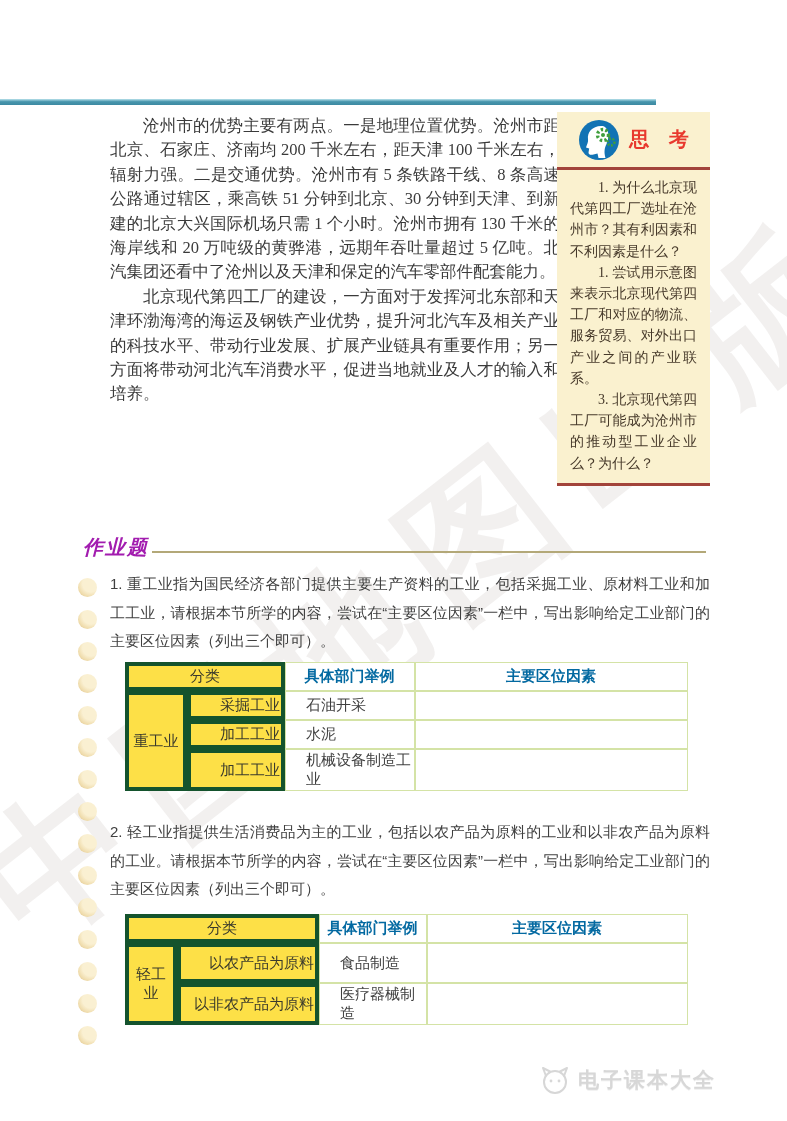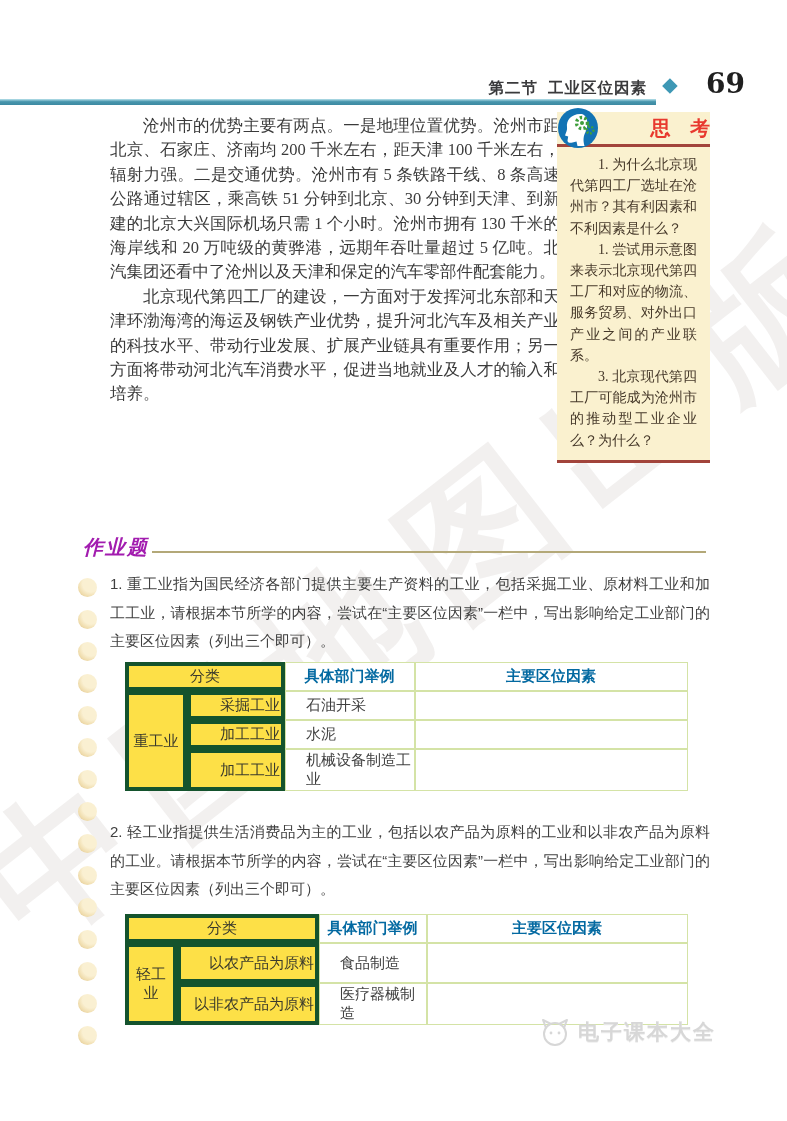--- a/index.html
+++ b/index.html
@@ -18,21 +18,21 @@
     font-weight:700;color:#1f1f1f;margin-left:16px;line-height:1;}
 
   
   .article{position:absolute;left:110px;top:114px;width:450px;
     font-family:"Liberation Serif","DejaVu Serif",serif;
     font-size:16.5px;line-height:24.4px;color:#3a3a3a;text-align:justify;}
   .article p{margin:0;text-indent:2em;}
 
   
   .think-box{position:absolute;left:557px;top:112px;width:153px;background:#faf1cf;}
-  .tb-header{height:32px;display:flex;align-items:center;justify-content:space-between;gap:9px;}
+  .tb-header{height:55px;display:flex;align-items:center;justify-content:center;gap:9px;}
   .tb-title{color:#e8392e;font-size:20px;font-weight:bold;letter-spacing:7px;
     font-family:"Liberation Sans",sans-serif;margin-right:-7px;}
   .tb-body{border-top:3px solid #a2443b;border-bottom:3px solid #a2443b;
     padding:7px 13px 9px 13px;
     font-family:"Liberation Serif","DejaVu Serif",serif;
     font-size:14px;line-height:21.2px;color:#46392a;text-align:justify;}
   .tb-body p{margin:0;text-indent:2em;}
 
   
   .hw-title{position:absolute;left:83px;top:534px;font-size:20px;font-weight:bold;
@@ -62,35 +62,29 @@
   .t1 tr{height:28px;}
   .t1 tr.hrow{height:27px;}
   .t2 tr{height:40px;}
   .t2 tr.hrow{height:28px;}
 
   
   .wm-diagonal{position:absolute;left:-60px;top:830px;width:1100px;
     transform:rotate(-38deg);transform-origin:left top;
     font-size:150px;font-weight:bold;letter-spacing:28px;white-space:nowrap;
     color:rgba(198,188,182,0.22);pointer-events:none;}
-  .footer-wm{position:absolute;left:540px;top:1016px;display:flex;align-items:center;gap:8px;}
+  .footer-wm{position:absolute;left:540px;top:1064px;display:flex;align-items:center;gap:8px;}
   .footer-text{font-size:21px;font-weight:bold;color:#d7d7d7;letter-spacing:2px;
     text-shadow:0 1px 0 #efefef;}
 </style>
 </head>
 <body>
 
 <div class="page">
 
-  <div class="header-row">
-    <span class="section-label">第二节</span>
-    <span class="section-title">工业区位因素</span>
-    <span class="diamond"></span>
-    <span class="page-number">69</span>
-  </div>
   <div class="top-rule"></div>
 
   <div class="wm-diagonal">中国地图出版社</div>
 
   <div class="article">
     <p>沧州市的优势主要有两点。一是地理位置优势。沧州市距北京、石家庄、济南均 200 千米左右，距天津 100 千米左右，辐射力强。二是交通优势。沧州市有 5 条铁路干线、8 条高速公路通过辖区，乘高铁 51 分钟到北京、30 分钟到天津、到新建的北京大兴国际机场只需 1 个小时。沧州市拥有 130 千米的海岸线和 20 万吨级的黄骅港，远期年吞吐量超过 5 亿吨。北汽集团还看中了沧州以及天津和保定的汽车零部件配套能力。</p>
     <p>北京现代第四工厂的建设，一方面对于发挥河北东部和天津环渤海湾的海运及钢铁产业优势，提升河北汽车及相关产业的科技水平、带动行业发展、扩展产业链具有重要作用；另一方面将带动河北汽车消费水平，促进当地就业及人才的输入和培养。</p>
   </div>
 
   <div class="think-box">

